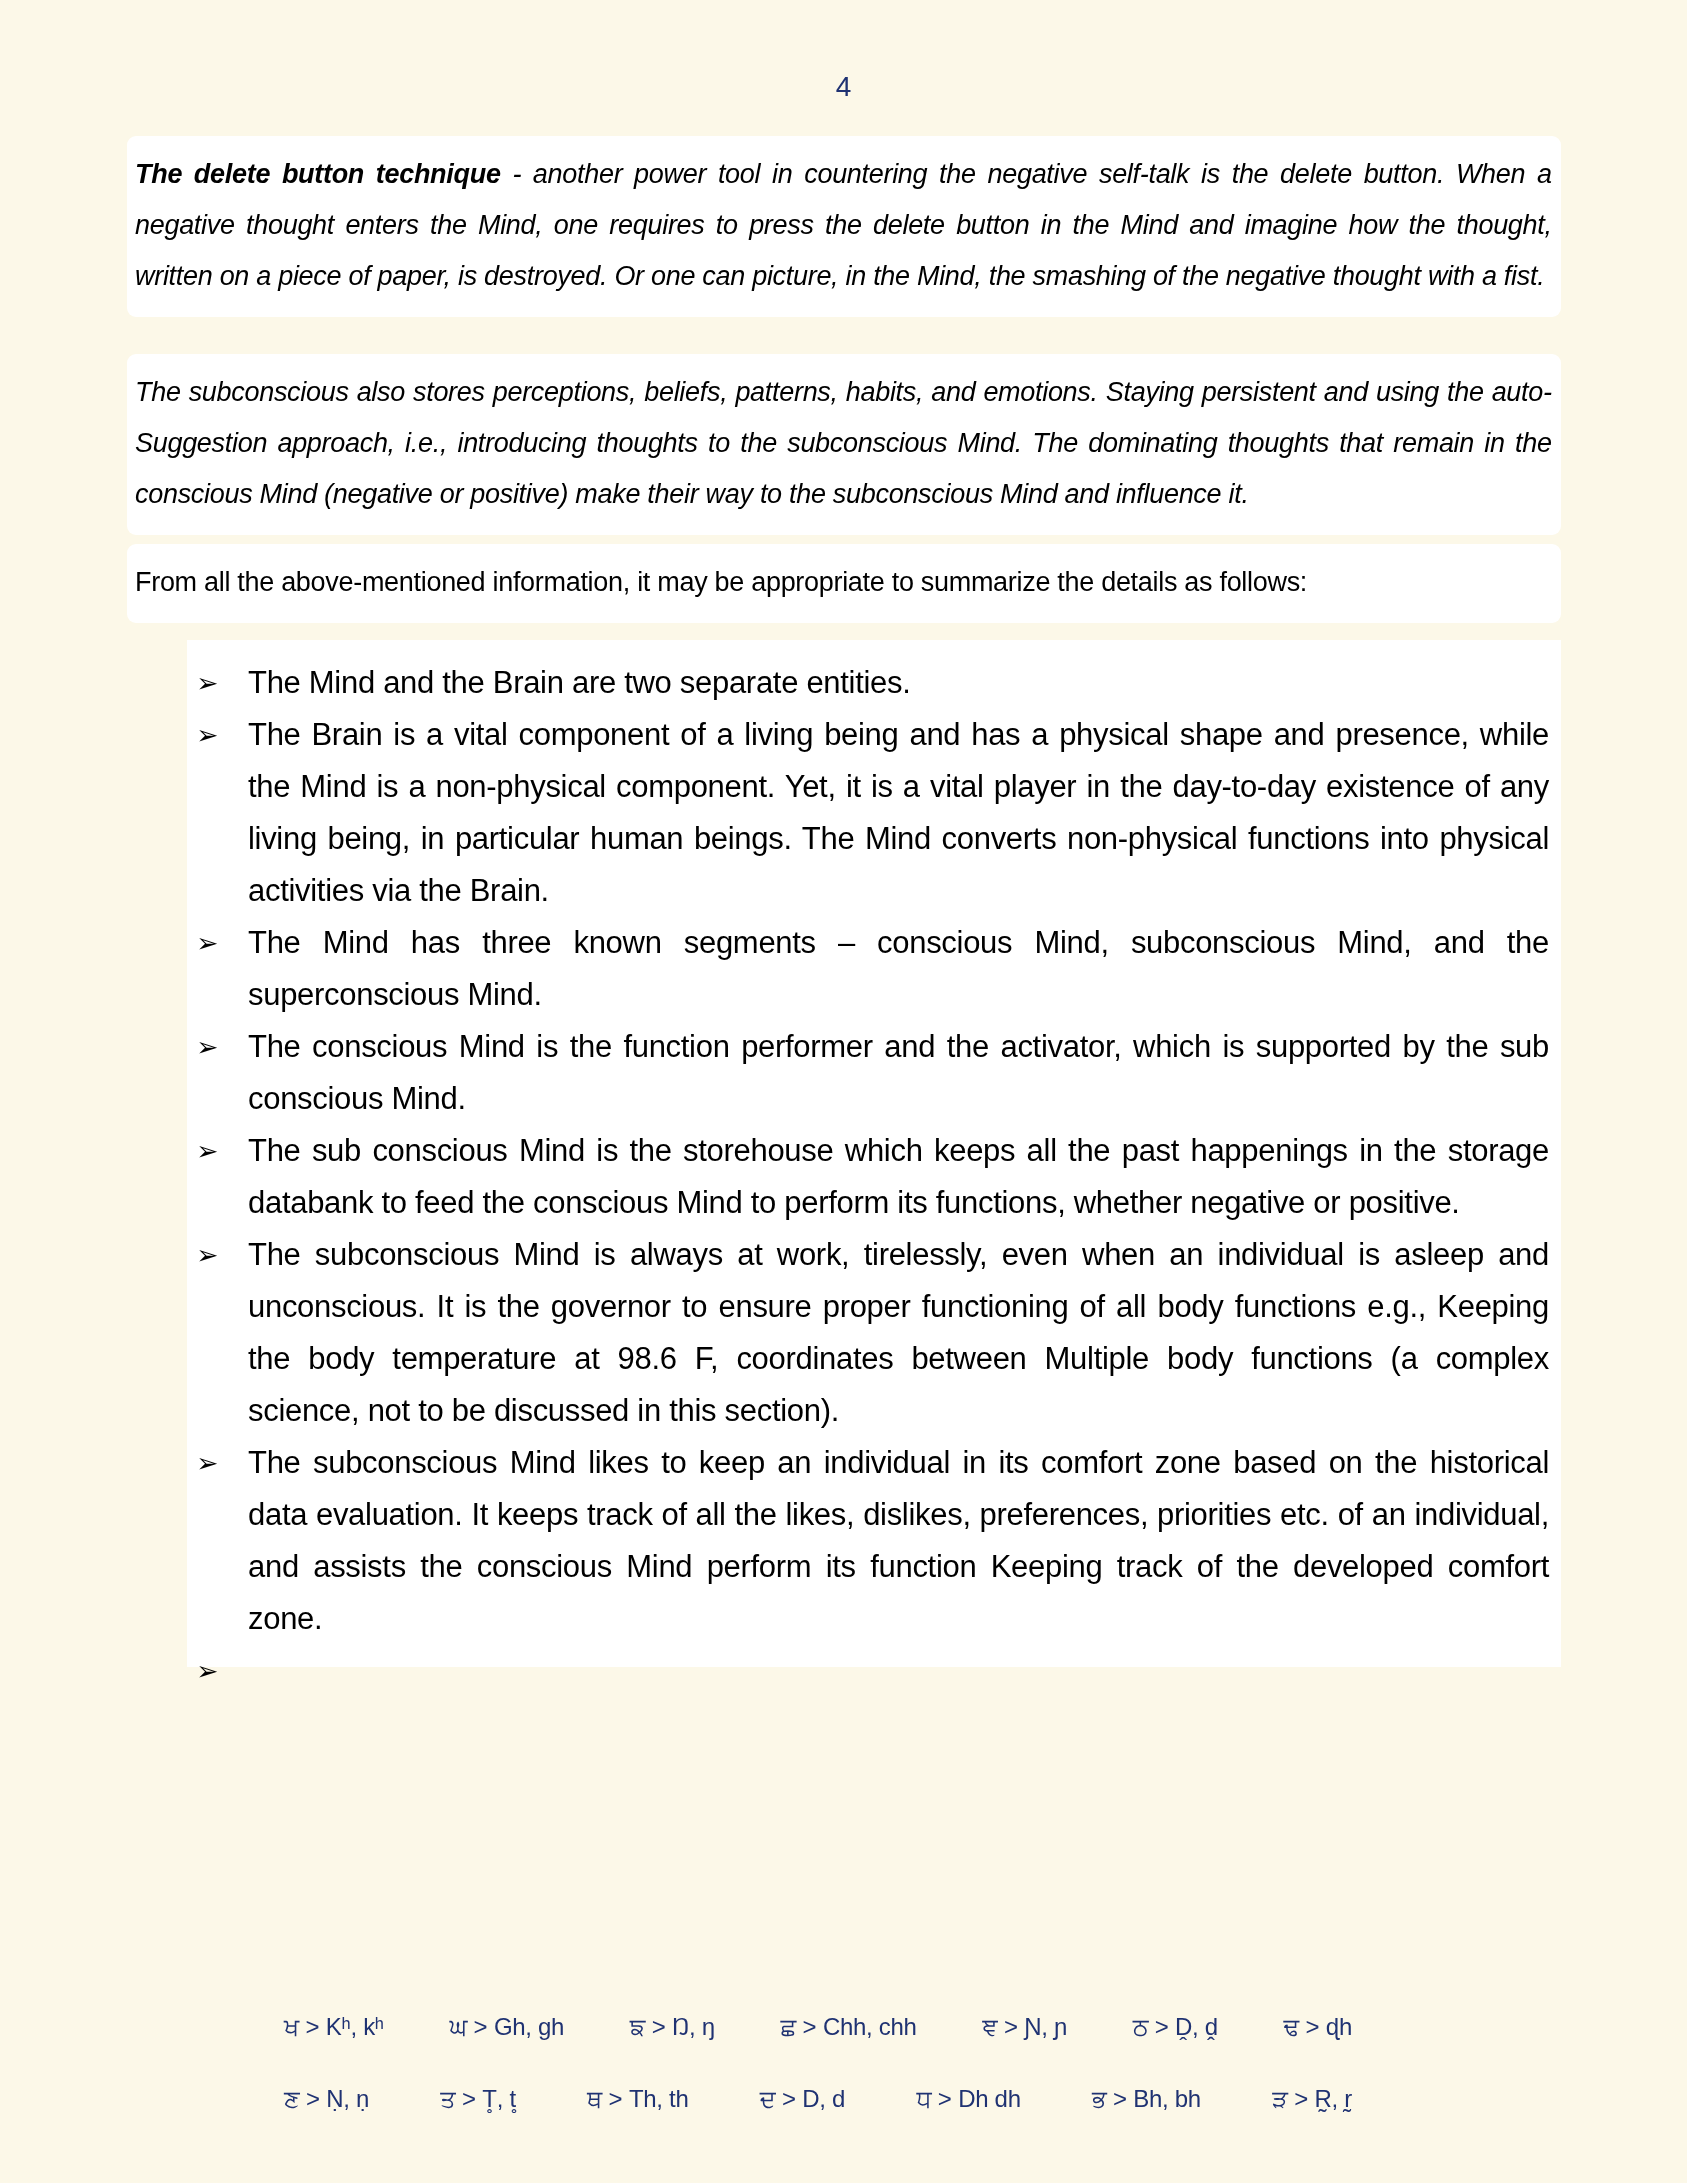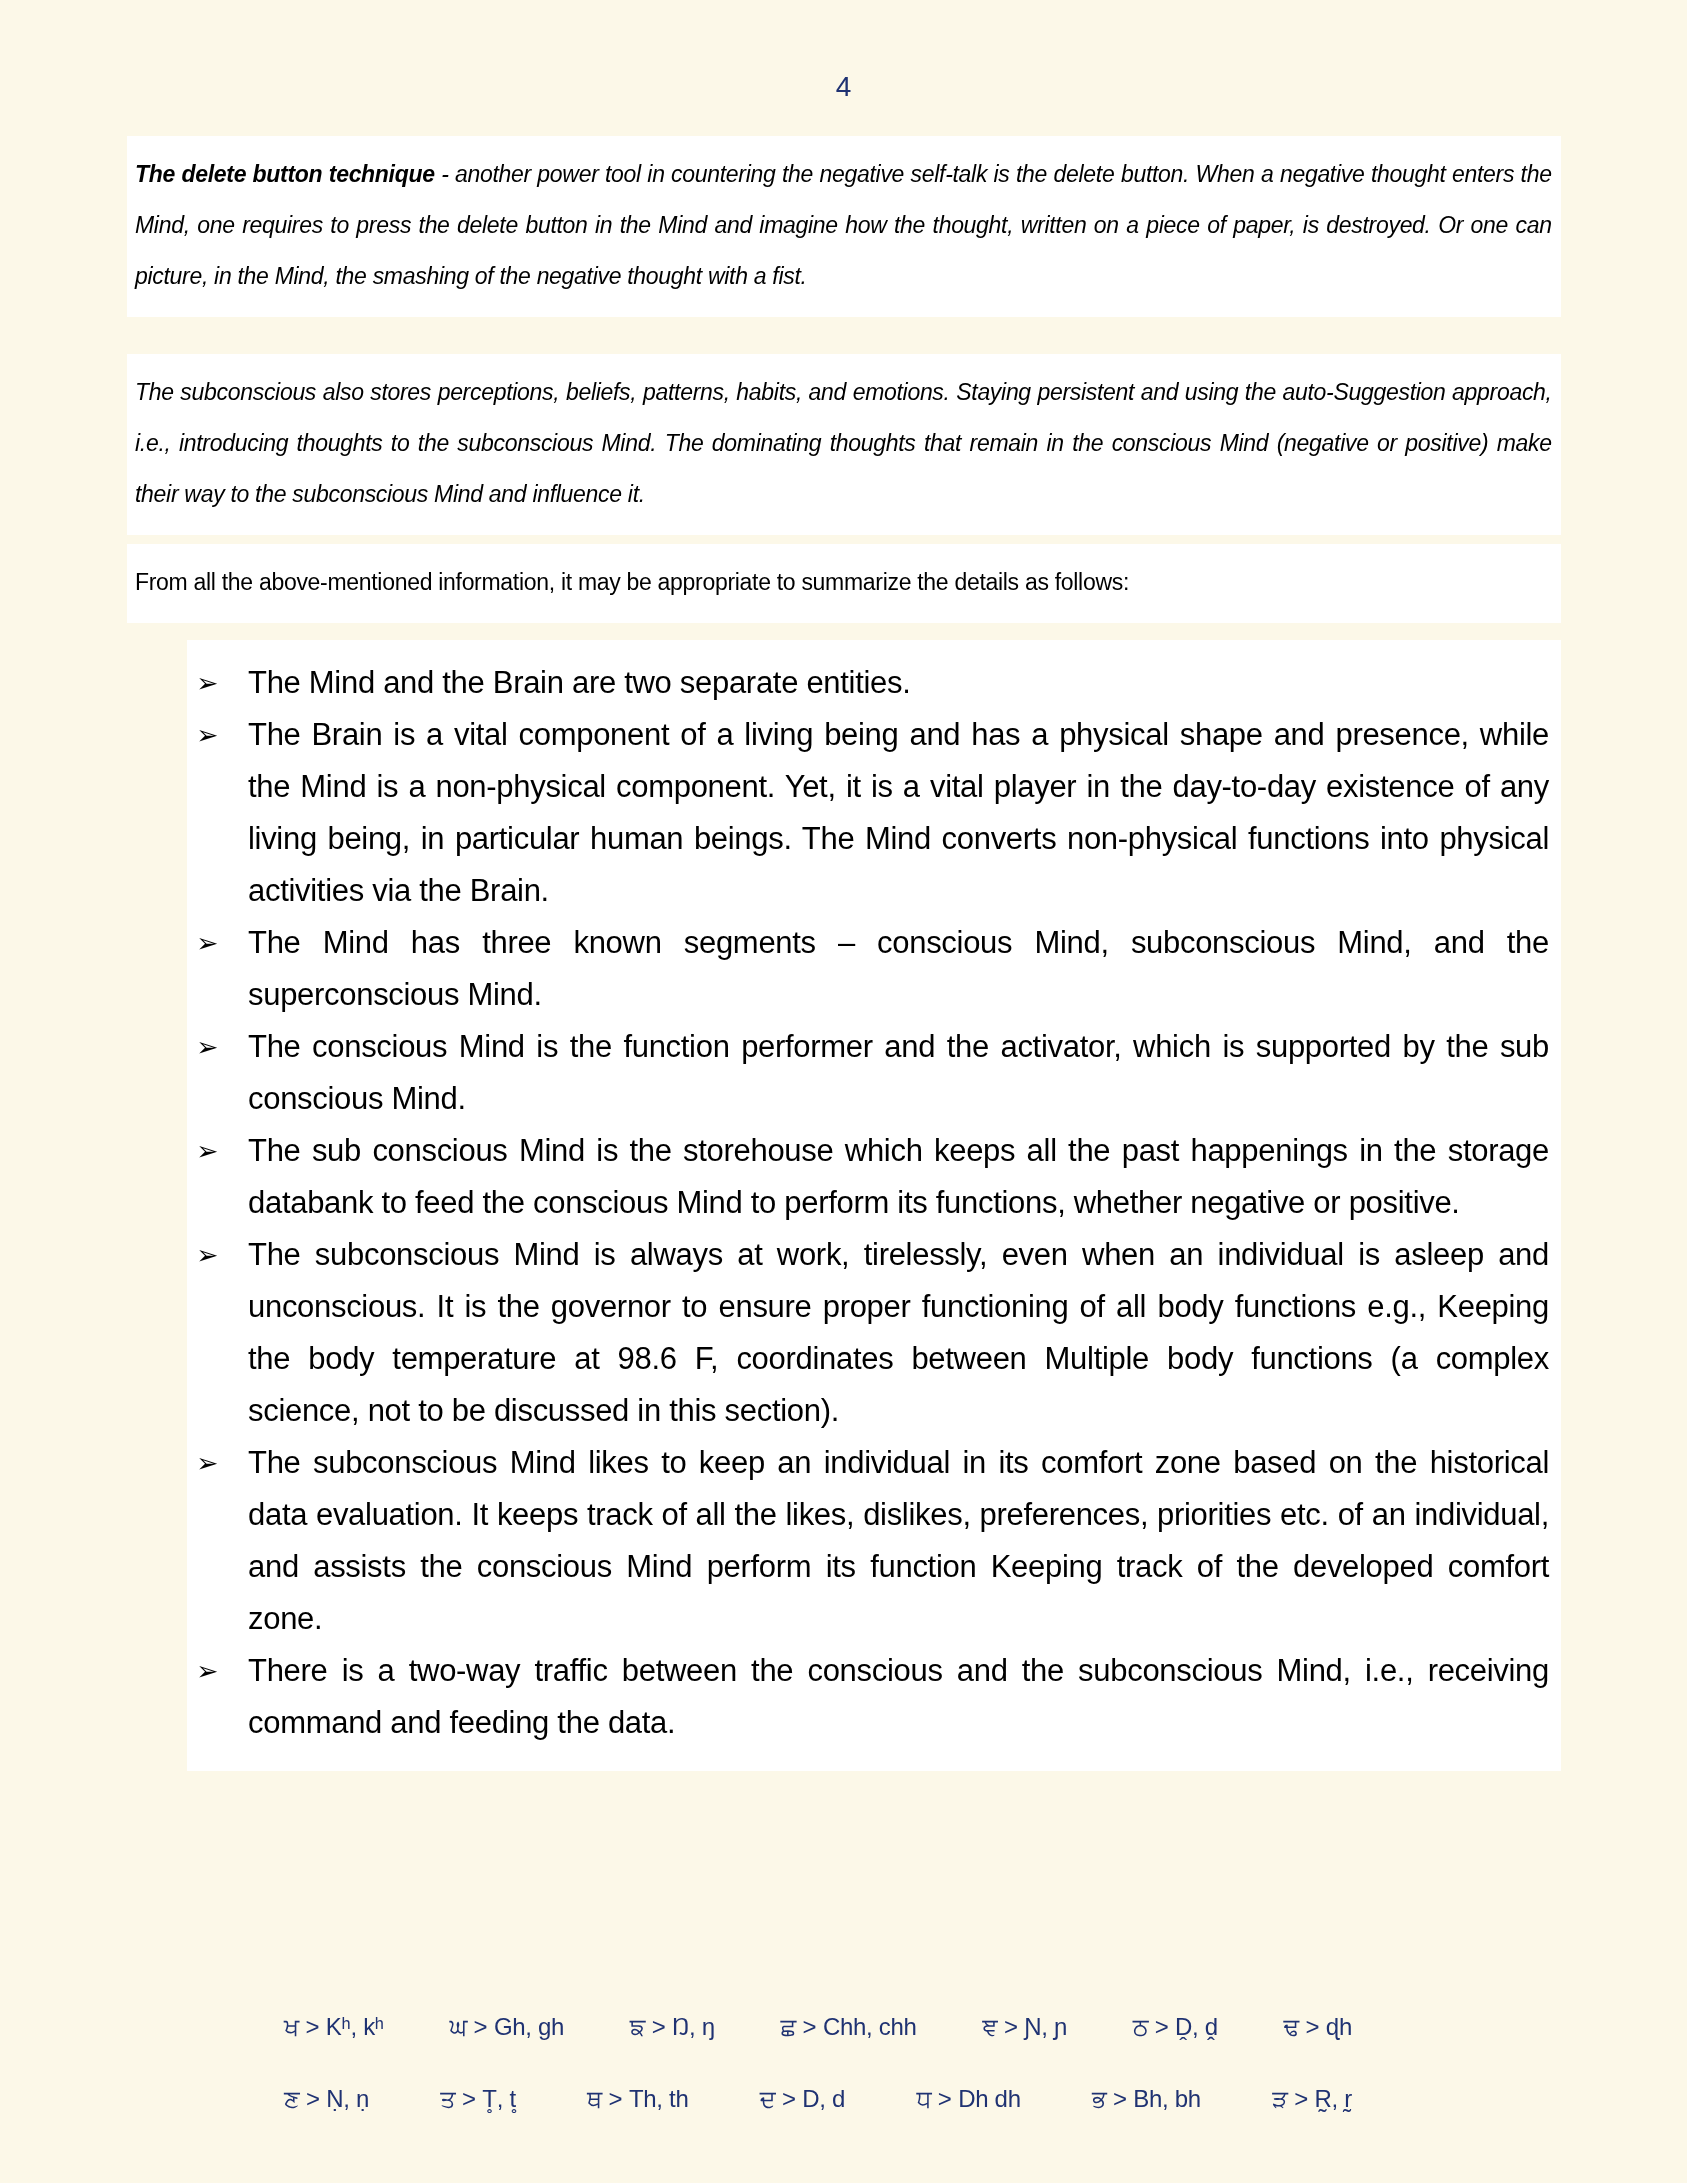--- a/index.html
+++ b/index.html
@@ -18,24 +18,25 @@
     color:#1f3272;
   }
   .content{
     margin-top:33px;
   }
   .block{
     background:#ffffff;
     margin-left:127px;
     margin-right:126px;
     padding:13.2px 9.3px 14.6px 8px;
-    font-size:23px;
+    font-size:27px;
     line-height:51px;
     letter-spacing:-0.3px;
     text-align:justify;
+    border-radius:9px;
   }
   .block p{margin:0;}
   .italic{font-style:italic;}
   .gap-lg{height:37px;}
   .gap-sm{height:9.3px;}
   .gap-md{height:17px;}
   .bullets{
     background:#ffffff;
     margin-left:187px;
     margin-right:126px;
@@ -107,21 +108,21 @@
 
     <div class="bullets">
       <ul>
         <li><span class="marker">➢</span><span>The Mind and the Brain are two separate entities.</span></li>
         <li><span class="marker">➢</span><span>The Brain is a vital component of a living being and has a physical shape and presence, while the Mind is a non-physical component. Yet, it is a vital player in the day-to-day existence of any living being, in particular human beings. The Mind converts non-physical functions into physical activities via the Brain.</span></li>
         <li><span class="marker">➢</span><span>The Mind has three known segments – conscious Mind, subconscious Mind, and the superconscious Mind.</span></li>
         <li><span class="marker">➢</span><span>The conscious Mind is the function performer and the activator, which is supported by the sub conscious Mind.</span></li>
         <li><span class="marker">➢</span><span>The sub conscious Mind is the storehouse which keeps all the past happenings in the storage databank to feed the conscious Mind to perform its functions, whether negative or positive.</span></li>
         <li><span class="marker">➢</span><span>The subconscious Mind is always at work, tirelessly, even when an individual is asleep and unconscious. It is the governor to ensure proper functioning of all body functions e.g., Keeping the body temperature at 98.6 F, coordinates between Multiple body functions (a complex science, not to be discussed in this section).</span></li>
         <li><span class="marker">➢</span><span>The subconscious Mind likes to keep an individual in its comfort zone based on the historical data evaluation. It keeps track of all the likes, dislikes, preferences, priorities etc. of an individual, and assists the conscious Mind perform its function Keeping track of the developed comfort zone.</span></li>
-        <li><span class="marker">➢</span><span>There is a two-way traffic between the conscious and the subconscious Mind, i.e., receiving command and feeding the data.</span></li>
+        <li><span class="marker">➢</span></li>
       </ul>
     </div>
 
   </div>
 
   <div class="footer-row r1">
     <span class="f-item"><span class="g">ਖ</span><span class="sep">&gt;</span><span class="t">Kʰ, kʰ</span></span>
     <span class="f-item"><span class="g">ਘ</span><span class="sep">&gt;</span><span class="t">Gh, gh</span></span>
     <span class="f-item"><span class="g">ਙ</span><span class="sep">&gt;</span><span class="t">Ŋ, ŋ</span></span>
     <span class="f-item"><span class="g">ਛ</span><span class="sep">&gt;</span><span class="t u">Chh, chh</span></span>

